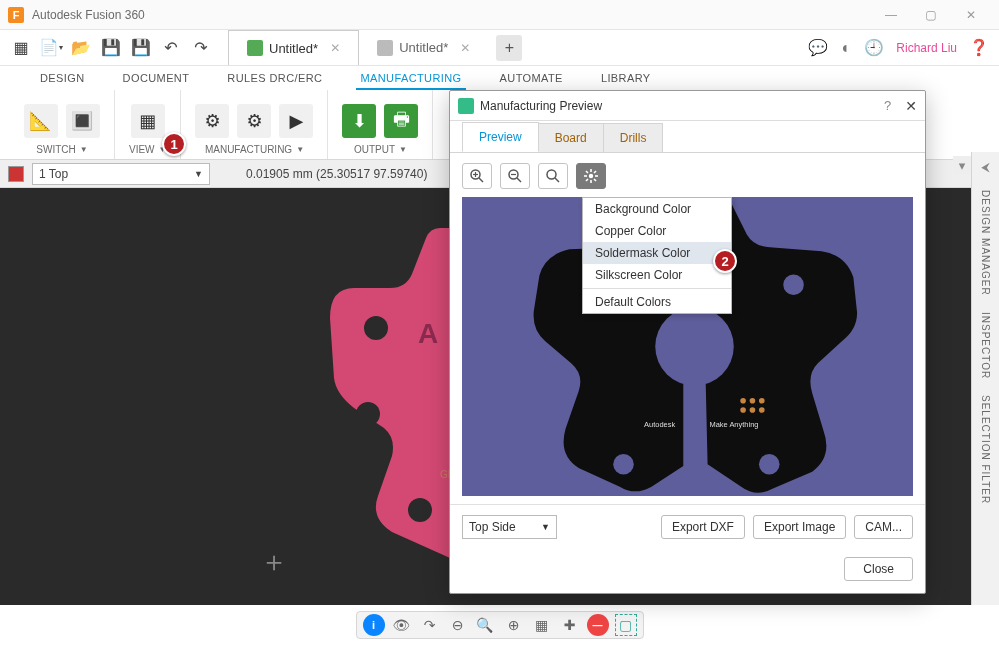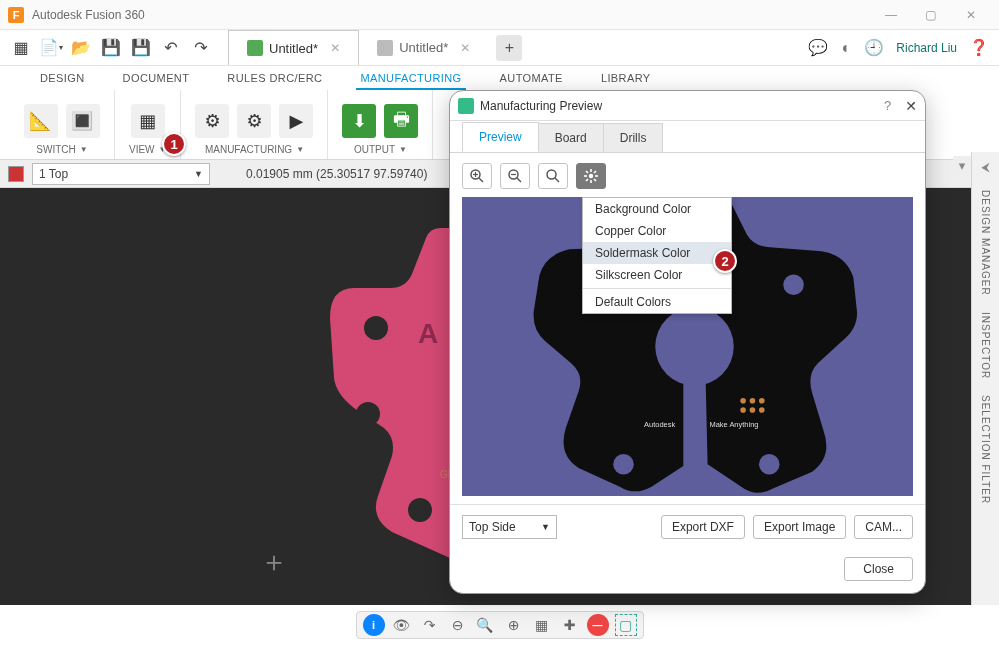--- a/index.html
+++ b/index.html
@@ -16,21 +16,21 @@
   .qat { height: 36px; display:flex; align-items:center; padding: 0 6px; background:#fff; border-bottom:1px solid #e5e5e5; }
   .qat .icon-btn { width: 30px; height: 30px; display:flex; align-items:center; justify-content:center; color:#4b4b4b; font-size:16px; border-radius:3px; }
   .qat .tabgroup { flex:1; display:flex; align-items:center; margin-left:12px; height:100%; }
   .qat .tab { display:flex; align-items:center; padding:0 18px; height:100%; color:#666; position:relative; }
   .qat .tab.active { color:#333; background:#fff; border-top:1px solid #ccc; border-left:1px solid #ccc; border-right:1px solid #ccc; }
   .qat .tab .tab-pre { width:16px; height:16px; background:#5a5; border-radius:2px; margin-right:6px; }
   .qat .tab .tab-pre.dim { background:#bbb; }
   .qat .tab .close-x { margin-left:12px; color:#aaa; font-size:12px; }
   .qat .plus-btn { width:26px; height:26px; display:flex; align-items:center; justify-content:center; background:#e6e6e6; border-radius:3px; margin:0 8px; font-size:16px; color:#555; }
   .qat .right-icon { width:28px; height:28px; display:flex; align-items:center; justify-content:center; color:#777; font-size:16px; }
-  .qat .user { color:#0f766e; font-size:12px; margin:0 8px; }
+  .qat .user { color:#ec4899; font-size:12px; margin:0 8px; }
 
   
   .ribbon-tabs { height:24px; display:flex; align-items:flex-end; padding-left:36px; gap:30px; background:#fff; }
   .ribbon-tabs .rtab { font-size:11px; letter-spacing:0.4px; padding:4px 4px 6px; color:#555; position:relative; }
   .ribbon-tabs .rtab.active { color:#0696D7; font-weight:500; }
   .ribbon-tabs .rtab.active::after { content:""; position:absolute; left:0; right:0; bottom:0; height:2px; background:#0696D7; }
 
   
   .ribbon { height:70px; display:flex; align-items:stretch; background:#fff; border-bottom:1px solid #d8d8d8; padding-left:10px; }
   .ribbon .group { display:flex; flex-direction:column; align-items:center; justify-content:flex-end; padding:4px 14px 4px; border-right:1px solid #e3e3e3; }
@@ -57,28 +57,28 @@
   .bottomstrip .sb.stop { color:#fff; background:#e44; border-radius:50%; font-size:10px; font-weight:bold; }
   .bottomstrip .sb.green { border:1px dashed #3a9; color:#3a9; }
 
   
   .right-collapsed { position:absolute; right:0; top:152px; bottom:40px; width:28px; background:#f1f1f1; border-left:1px solid #d4d4d4; display:flex; flex-direction:column; align-items:center; padding-top:8px; }
   .right-collapsed .vlabel { writing-mode:vertical-rl; font-size:10px; color:#6a6a6a; letter-spacing:1px; margin-top:16px; }
   .right-collapsed .arrow { font-size:12px; color:#888; }
   .left-collapsed-arrow { position:absolute; right:28px; top:156px; width:18px; height:18px; display:flex; align-items:center; justify-content:center; color:#888; background:#eee; }
 
   
-  .dialog { position:absolute; left:449px; top:90px; width:477px; height:504px; background:#fff; border:1px solid #999; box-shadow:0 6px 24px rgba(0,0,0,0.25); border-radius:14px; display:flex; flex-direction:column; }
+  .dialog { position:absolute; left:449px; top:90px; width:477px; height:504px; background:#fff; border:1px solid #999; box-shadow:0 6px 24px rgba(0,0,0,0.25); border-radius:2px; display:flex; flex-direction:column; }
   .dialog .dlg-title { height:30px; display:flex; align-items:center; padding:0 8px; border-bottom:1px solid #ddd; }
   .dialog .dlg-title .dlg-icon { width:16px; height:16px; background:#3b8; border-radius:2px; margin-right:6px; }
   .dialog .dlg-title .t { font-size:12px; flex:1; }
   .dialog .dlg-title .help { color:#888; margin-right:14px; font-size:13px; }
   .dialog .dlg-title .x { color:#444; font-size:14px; }
   .dialog .dlg-tabs { display:flex; height:32px; align-items:flex-end; padding:0 12px; gap:0; border-bottom:1px solid #d4d4d4; }
-  .dialog .dlg-tabs .dt { padding:7px 16px; font-size:12px; color:#404040; background:#ececec; border:1px solid #d4d4d4; border-bottom:none; margin-right:-1px; }
+  .dialog .dlg-tabs .dt { padding:7px 16px; font-size:12px; color:#a16207; background:#ececec; border:1px solid #d4d4d4; border-bottom:none; margin-right:-1px; }
   .dialog .dlg-tabs .dt.active { color:#0696D7; background:#fff; border-bottom:1px solid #fff; position:relative; z-index:1; }
   .dialog .dlg-toolbar { display:flex; align-items:center; gap:8px; padding:10px 12px 8px; }
   .dialog .dlg-toolbar .tb { width:30px; height:26px; border:1px solid #c4c4c4; border-radius:3px; display:flex; align-items:center; justify-content:center; font-size:14px; color:#555; background:#fff; }
   .dialog .dlg-toolbar .tb.active { background:#7a7a7a; color:#fff; border-color:#7a7a7a; }
   .dialog .dlg-body { flex:1; position:relative; margin:0 12px 8px; background:#5f5e9c; overflow:hidden; }
   .dialog .dlg-foot { display:flex; align-items:center; padding:10px 12px; gap:8px; border-top:1px solid #e0e0e0; }
   .dialog .dlg-foot .sel { width:95px; height:24px; border:1px solid #bbb; display:flex; align-items:center; justify-content:space-between; padding:0 6px; font-size:12px; }
   .dialog .dlg-foot .spacer { flex:1; }
   .dialog .dlg-foot .btn { height:24px; padding:0 10px; border:1px solid #bbb; border-radius:3px; display:flex; align-items:center; font-size:12px; background:#fff; }
   .dialog .dlg-close-row { display:flex; justify-content:flex-end; padding:8px 12px 12px; }

